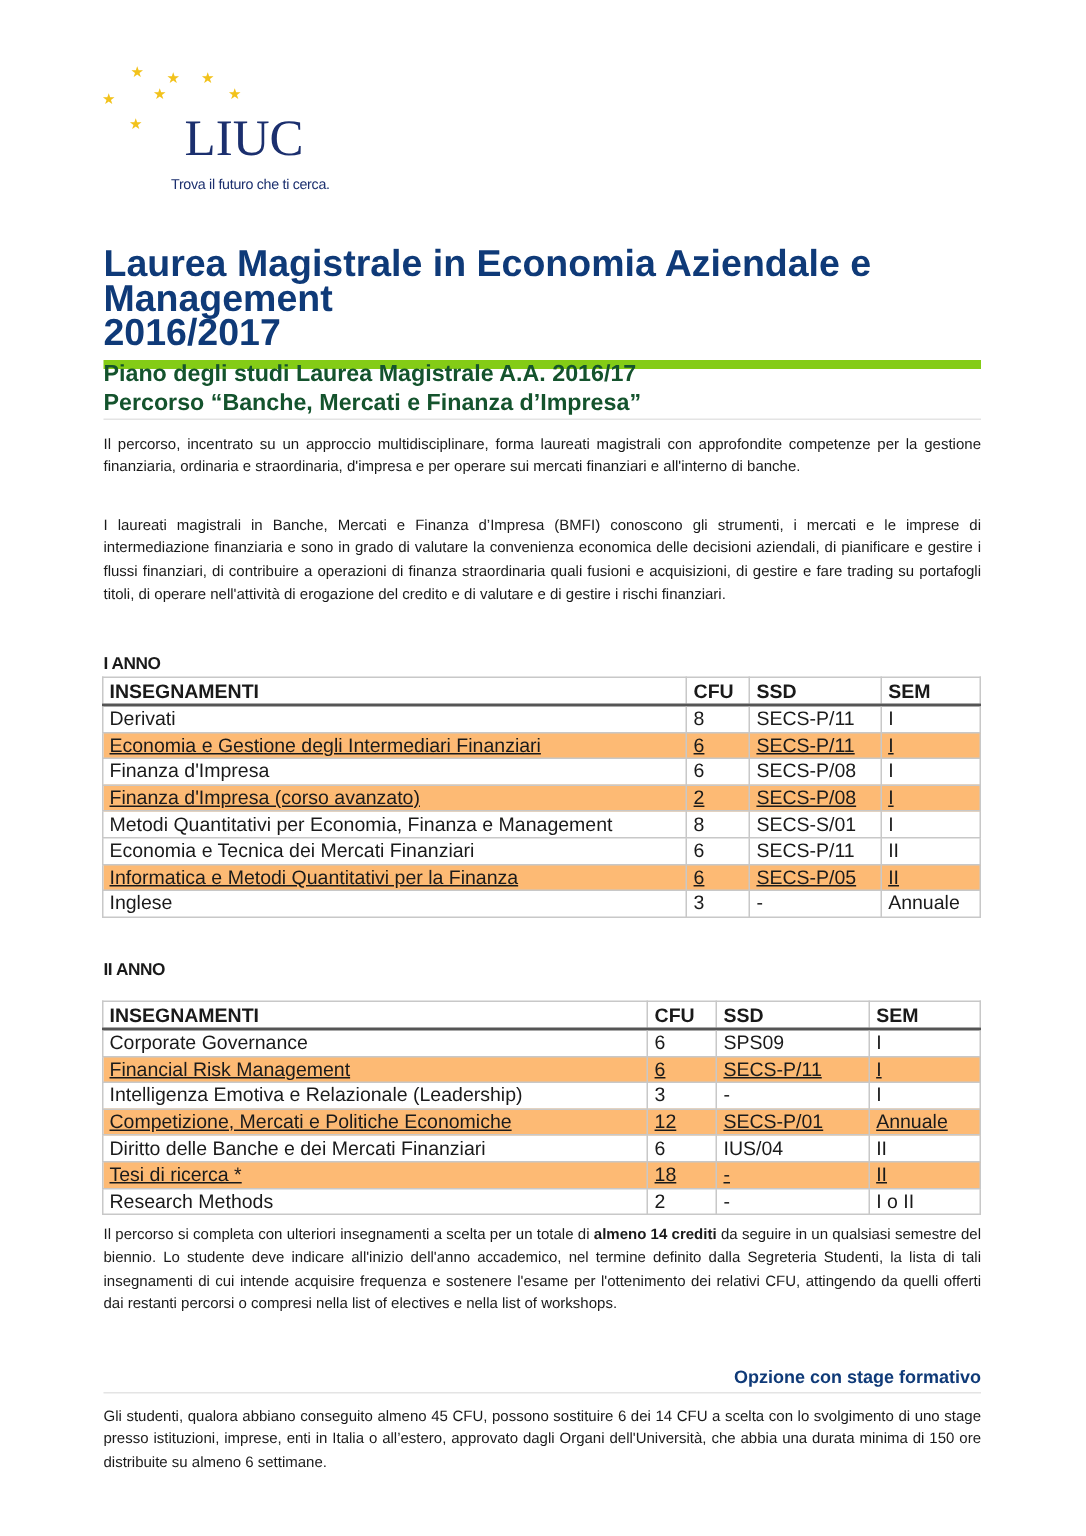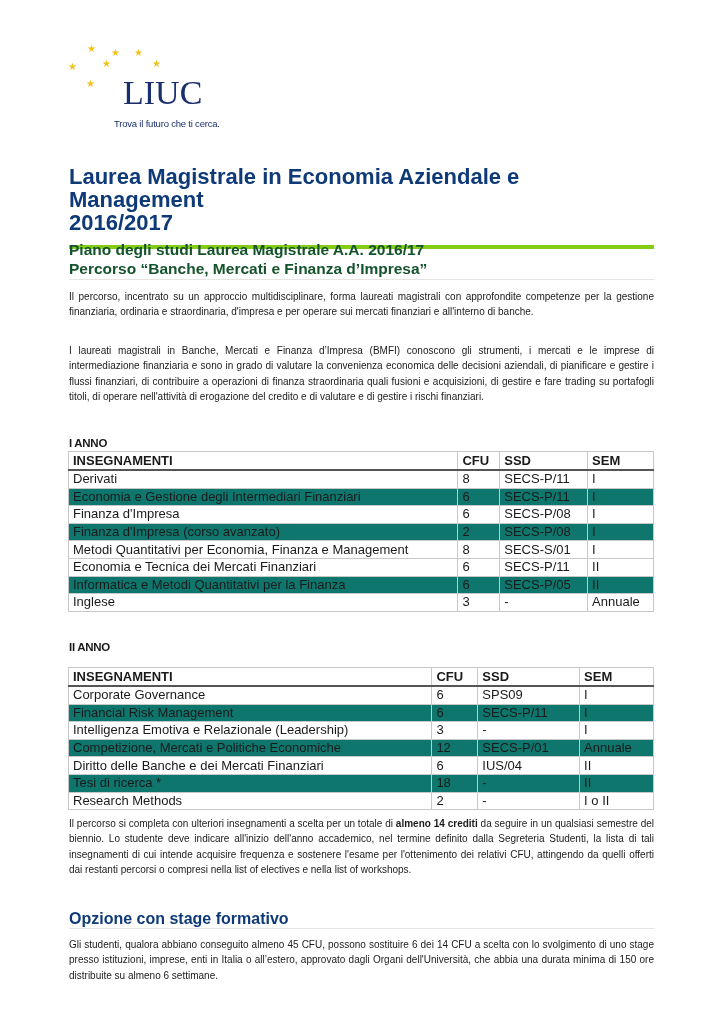--- a/index.html
+++ b/index.html
@@ -4,43 +4,43 @@
 <style>
   html, body { margin: 0; padding: 0; background: #ffffff; }
   body { width: 724px; height: 1024px; position: relative; overflow: hidden;
          font-family: "Liberation Sans", sans-serif; color: #1a1a1a; }
   .logo { position: absolute; left: 66px; top: 40px; width: 150px; height: 90px; }
   .logo .star { position: absolute; color: #f2c21b; font-size: 10px; line-height: 10px; }
   .logo .wordmark { position: absolute; left: 57px; top: 36px; font-family: "Liberation Serif", serif;
                     font-size: 34px; color: #1b2f6e; letter-spacing: 0px; line-height: 34px; text-align: center; }
   .logo .tagline { position: absolute; left: 48px; top: 78px; font-size: 9.5px; color: #1b2f6e; white-space: nowrap; letter-spacing: -0.2px; }
 
-  .h1 { position: absolute; left: 69px; top: 165px; width: 585px; font-size: 22px; font-weight: bold;
-        color: #0f3a78; line-height: 23px; padding-bottom: 11px; border-bottom: 4px solid #84cc16; }
+  .h1 { position: absolute; left: 69px; top: 165px; width: 585px; font-size: 25px; font-weight: bold;
+        color: #0f3a78; line-height: 23px; padding-bottom: 6px; border-bottom: 6px solid #84cc16; }
   .h2 { position: absolute; left: 69px; top: 240px; width: 585px; font-size: 15.5px; font-weight: bold;
         color: #14532d; line-height: 19px; padding-bottom: 1px; border-bottom: 1px solid #e4e4e4; }
-  .h3 { position: absolute; left: 69px; top: 911px; width: 585px; font-size: 16px; font-weight: bold;
-        color: #0f3a78; line-height: 15px; padding-bottom: 2px; border-bottom: 1px solid #e4e4e4; }
+  .h3 { position: absolute; left: 69px; top: 911px; width: 585px; font-size: 12px; font-weight: bold;
+        color: #0f3a78; line-height: 15px; padding-bottom: 2px; border-bottom: 1px solid #e4e4e4; text-align: right; }
 
   .p { position: absolute; left: 69px; width: 585px; font-size: 10px; line-height: 15.4px; text-align: justify; color: #1a1a1a; }
   .p1 { top: 289px; }
   .p2 { top: 343px; }
   .p3 { top: 816px; }
   .p4 { top: 937px; }
 
   .year { position: absolute; left: 69px; font-size: 11.5px; font-weight: bold; color: #1a1a1a; letter-spacing: -0.3px; }
   .y1 { top: 425px; margin-top: 12px; }
   .y2 { top: 641px; }
 
   table { position: absolute; left: 68px; border-collapse: collapse; font-size: 13px; color: #1a1a1a; }
   table.t1 { top: 451px; width: 586px; }
   table.t2 { top: 667px; width: 586px; }
   td, th { border: 1px solid #c8c8c8; padding: 0 4px; height: 16.6px; line-height: 16px; text-align: left; white-space: nowrap; }
   th { font-weight: bold; border-bottom: 2px solid #555; height: 17px; }
-  tr.alt td { background: #0f766e; }
+  tr.alt td { background: #fdba74; text-decoration: underline; }
   .italic { font-style: italic; }
 </style>
 </head>
 <body>
 
 <div class="logo">
   <span class="star" style="left:21px;top:4px;">★</span>
   <span class="star" style="left:45px;top:8px;">★</span>
   <span class="star" style="left:68px;top:8px;">★</span>
   <span class="star" style="left:2px;top:22px;">★</span>

